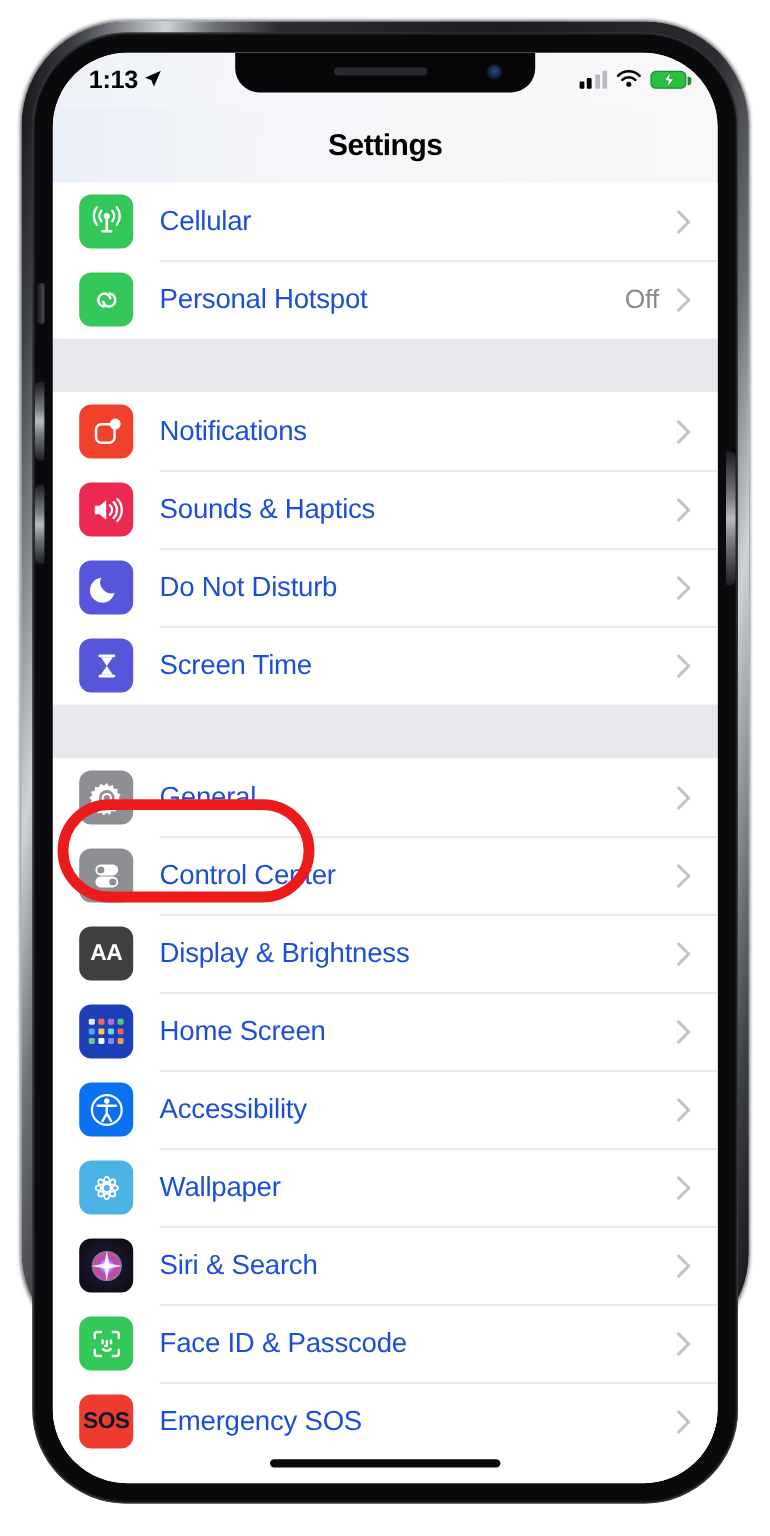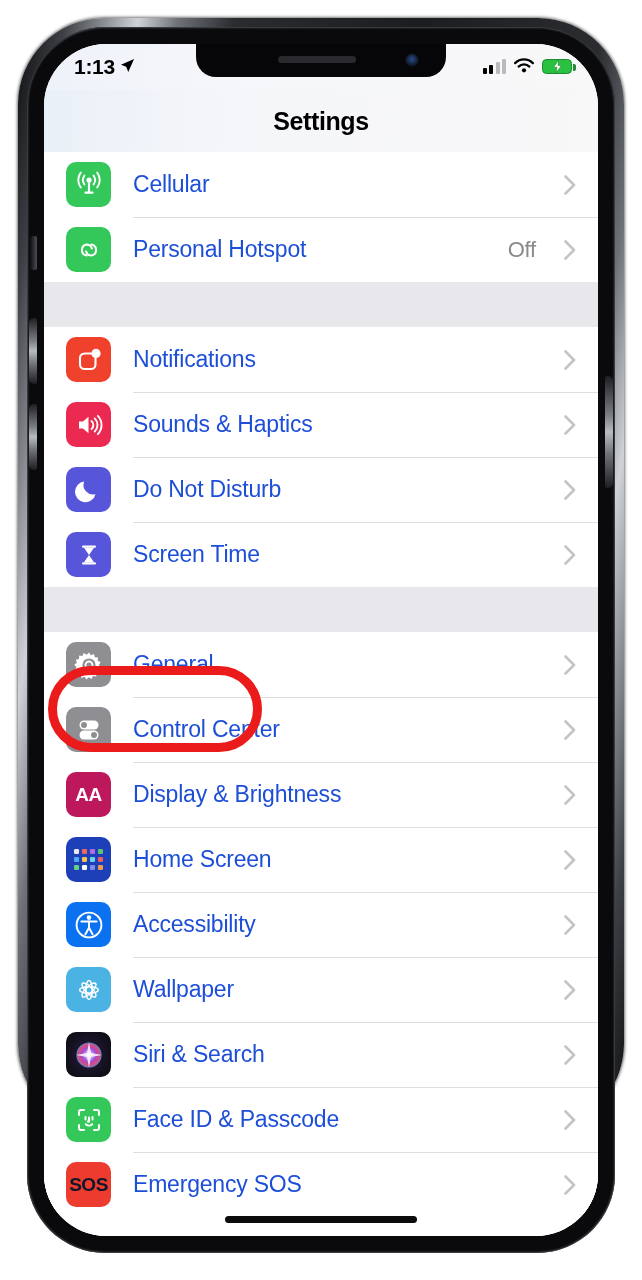--- a/index.html
+++ b/index.html
@@ -139,35 +139,35 @@
     display: flex; align-items: center; justify-content: center;
     overflow: hidden; position: relative;
   }
   .row-label {
     margin-left: 22px;
     font-size: 23px; color: #1d4ed8; letter-spacing: -.2px;
     white-space: nowrap;
   }
   .row-right {
     margin-left: auto;
-    display: flex; align-items: center; gap: 28px;
+    display: flex; align-items: center; gap: 15px;
   }
   .row-value { font-size: 22px; color: #8a8a8e; letter-spacing: -.2px; }
   .chev { width: 12px; height: 20px; display:block; }
 
   
   .ic-cellular  { background: #34c759; }
   .ic-hotspot   { background: #34c759; }
   .ic-notif     { background: #f0412c; }
   .ic-sounds    { background: #ec2a51; }
   .ic-dnd       { background: #5755d9; }
   .ic-screentime{ background: #5755d9; }
   .ic-general   { background: #8e8e93; }
   .ic-control   { background: #8e8e93; }
-  .ic-display   { background: #be185d; }
+  .ic-display   { background: #404040; }
   .ic-home      { background: #1d3fb8; }
   .ic-access    { background: #0a72f0; }
   .ic-wallpaper { background: #4ab3e3; }
   .ic-siri      { background: radial-gradient(circle at 50% 50%, #2b1b3d 0%, #12101c 70%, #0a0910 100%); }
   .ic-faceid    { background: #34c759; }
   .ic-sos       { background: #ee3b30; }
   .sos-text { color:#0f172a; font-size: 19px; font-weight: bold; letter-spacing: -.5px; }
   .aa-text  { color:#fff; font-size: 19px; font-weight: 600; letter-spacing: -.5px; }
 
   

